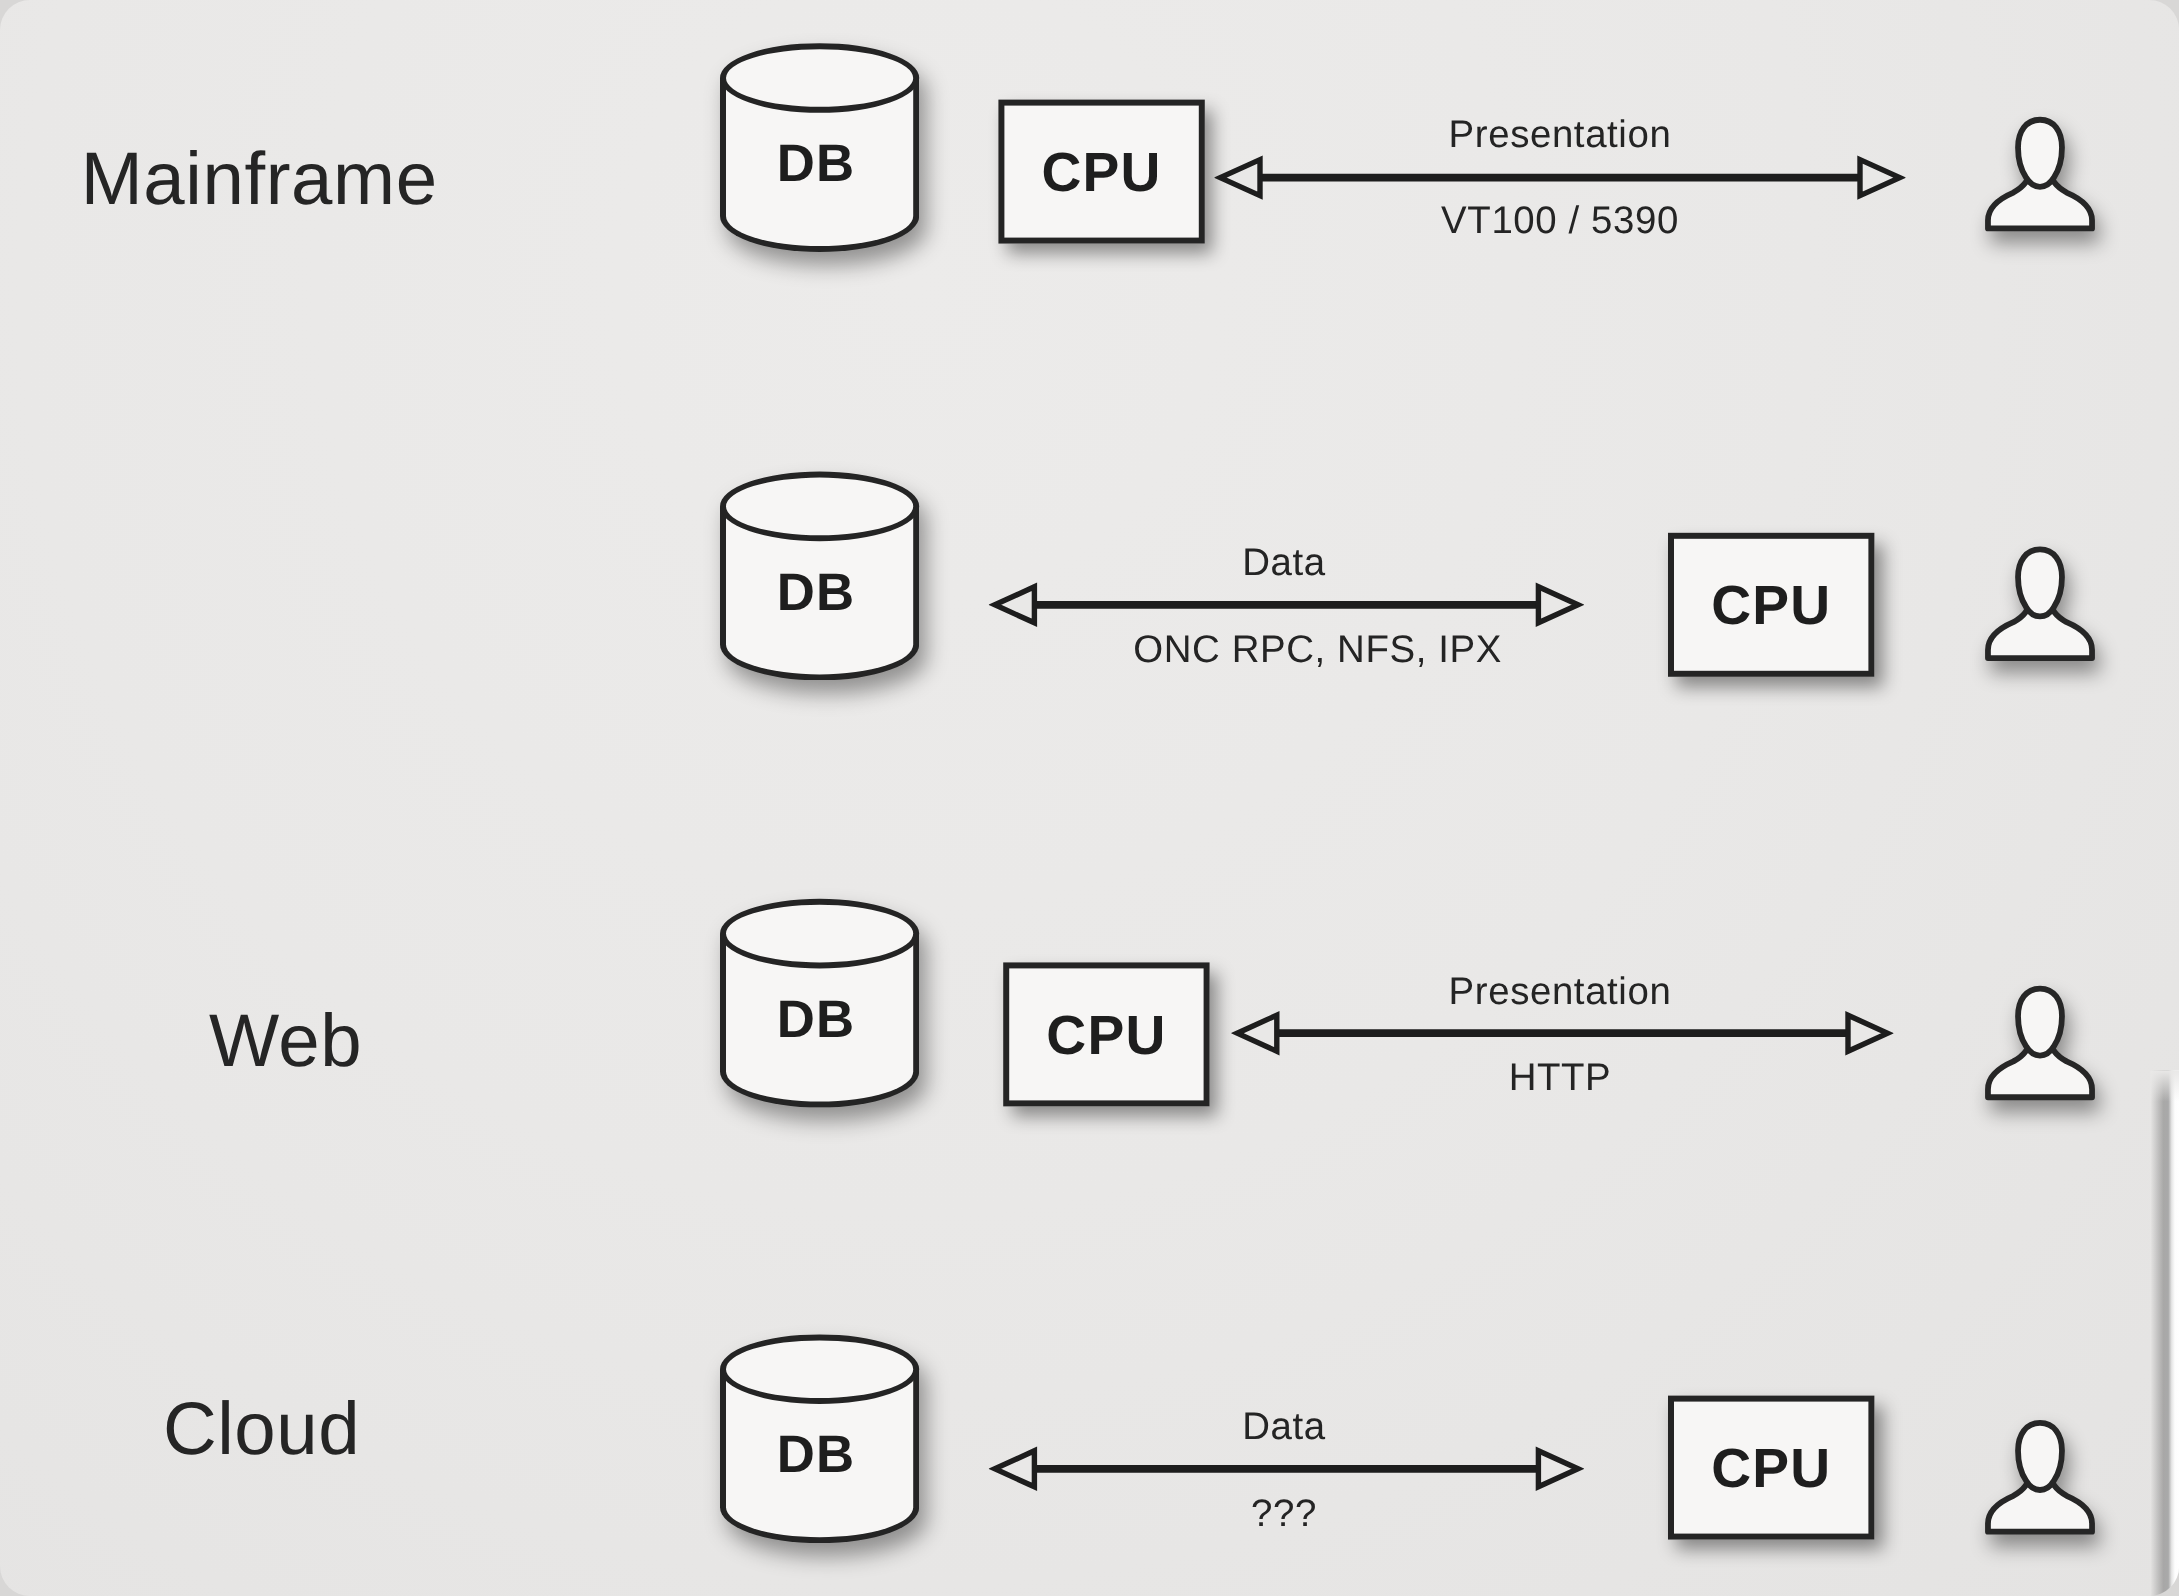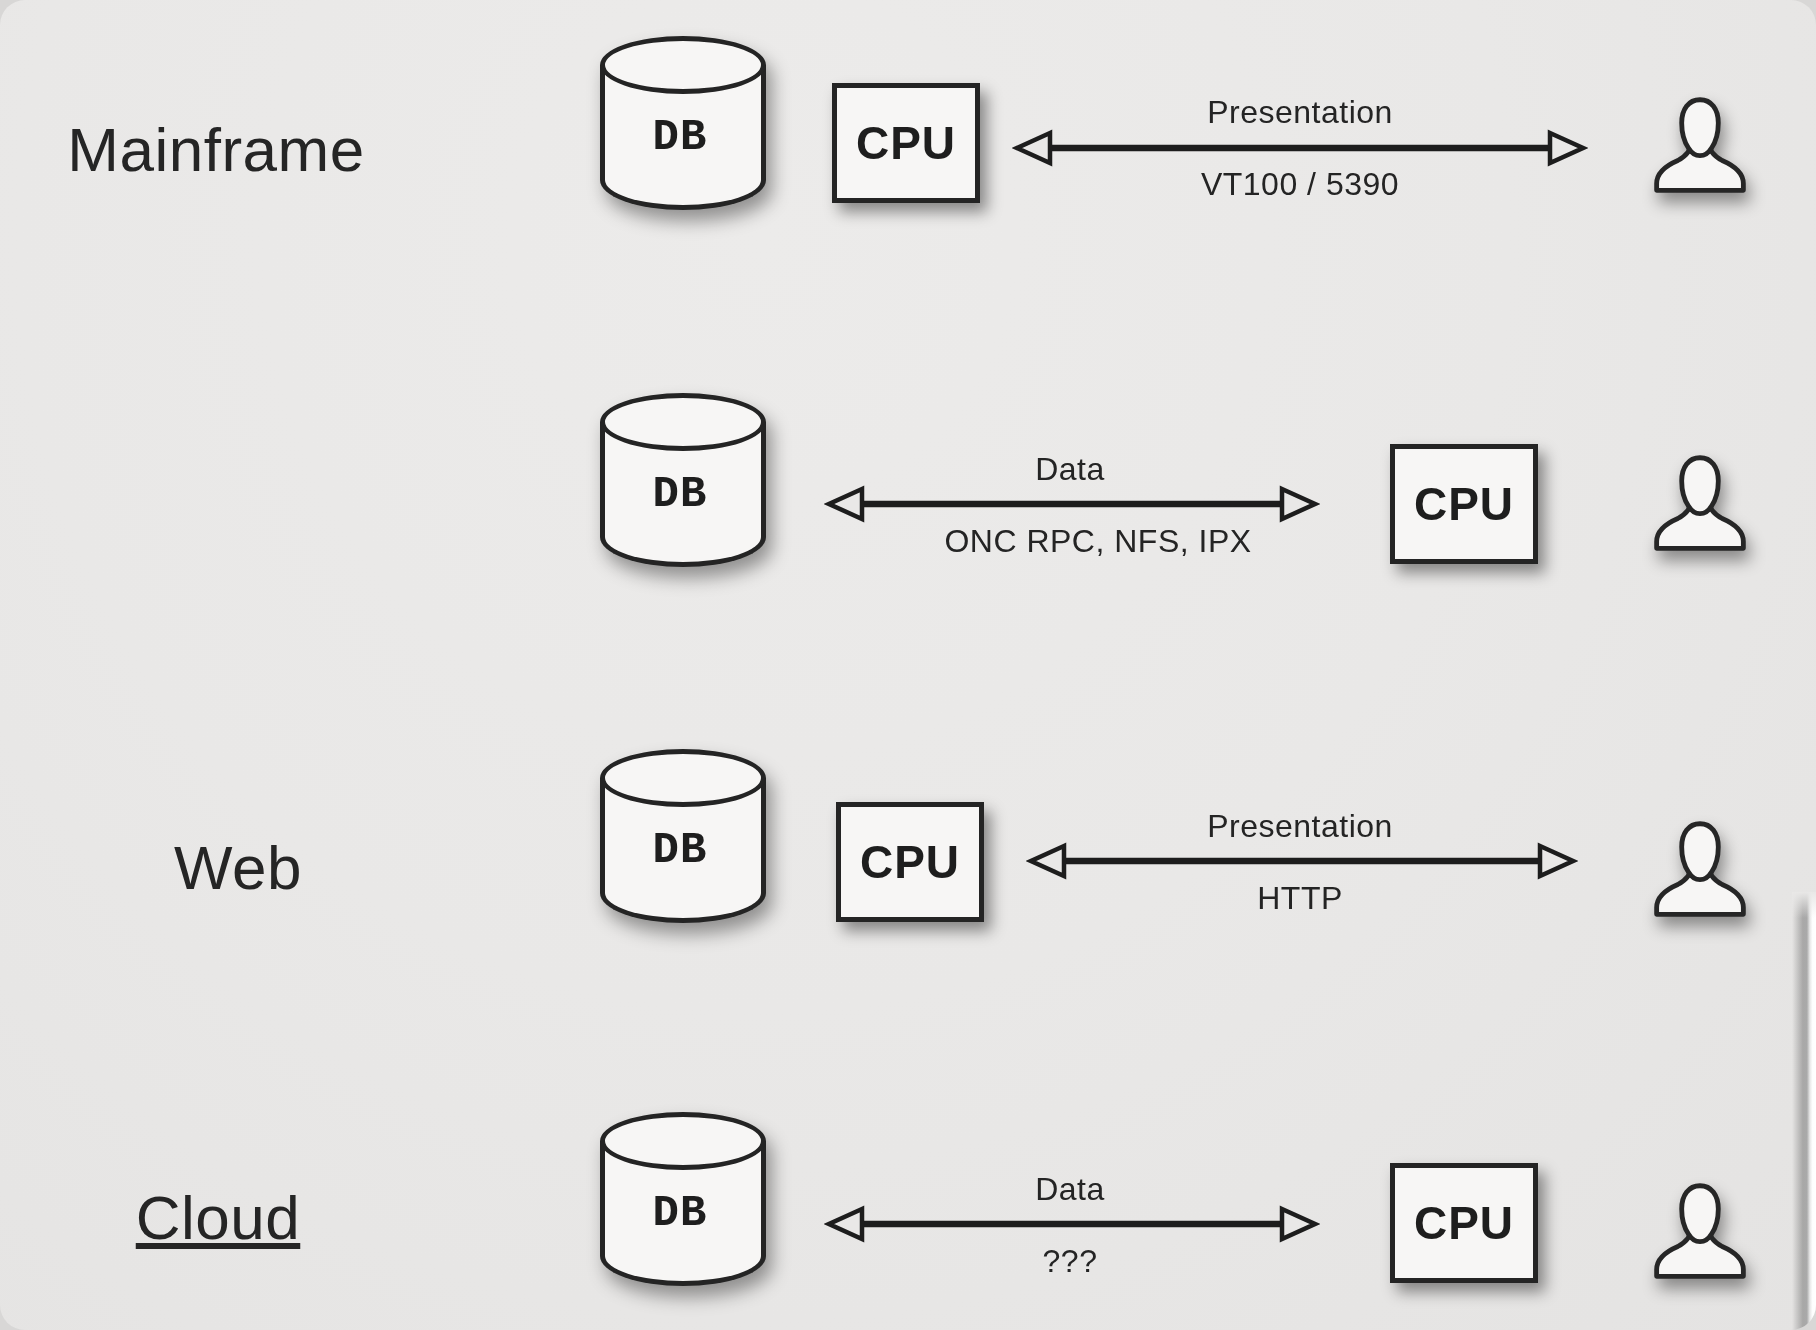--- a/index.html
+++ b/index.html
@@ -14,39 +14,39 @@
 
   
   .era-label {
     position:absolute; transform:translateX(-50%);
     font-size:62px; line-height:1; letter-spacing:0.5px;
     color:#252525; white-space:nowrap;
   }
 
   
   .db { position:absolute; width:160px; height:174px;
-        filter: drop-shadow(6px 11px 9px rgba(0,0,0,0.38)); font-family: Liberation Mono, monospace; }
+        filter: drop-shadow(6px 11px 9px rgba(0,0,0,0.38)); }
   .db-body {
     position:absolute; left:0; top:29px; width:166px; height:145px;
     background:#f7f6f5;
     border-left:5px solid #242424; border-right:5px solid #242424; border-bottom:5px solid #242424;
     border-radius:0 0 83px 83px / 0 0 30px 30px;
   }
   .db-top {
     position:absolute; left:0; top:0; width:166px; height:58px;
     background:#f7f6f5; border:5px solid #242424; border-radius:50%;
   }
   .db-label {
     position:absolute; left:0; top:76px; width:100%;
     text-align:center; font-size:44px; font-weight:bold; color:#1e1e1e; letter-spacing:1px;
   }
 
   
   .cpu {
-    position:absolute; width:148px; height:120px;
+    position:absolute; width:172px; height:120px;
     background:#f7f6f5; border:5px solid #242424;
     box-shadow:7px 9px 14px rgba(0,0,0,0.42);
     display:flex; align-items:center; justify-content:center;
     font-size:46px; font-weight:bold; color:#1e1e1e; letter-spacing:1px;text-align:center;
   }
 
   
   .person { position:absolute; width:100px; height:106px;
             filter: drop-shadow(4px 10px 8px rgba(0,0,0,0.40)); }
 
@@ -146,21 +146,21 @@
   </svg>
 
   <div class="link-label" style="left:1300px; top:826px;">Presentation</div>
   <div class="link-label" style="left:1300px; top:898px;">HTTP</div>
 
   <svg class="person" style="left:1650px; top:818px;" viewBox="0 0 100 110">
     <path d="M41,50 C41,58 36,64 27,69 C13,75 5,83 5,93 L5,100 L95,100 L95,93 C95,83 87,75 73,69 C64,64 59,58 59,50" fill="#f7f6f5" stroke="#262626" stroke-width="5" stroke-linejoin="round" stroke-linecap="round"></path>
     <path d="M50,6 C62,6 69,16 69,30 C69,42 66,50 62,56 C59,61 55,64 50,64 C45,64 41,61 38,56 C34,50 31,42 31,30 C31,16 38,6 50,6 Z" fill="#f7f6f5" stroke="#262626" stroke-width="5"></path>
   </svg>
 
-  <div class="era-label" style="left:218px; top:1187px;text-decoration:underline;">Cloud</div>
+  <div class="era-label" style="left:218px; top:1161px;">Cloud</div>
 
   <div class="db" style="left:600px; top:1112px;">
     <div class="db-body"></div>
     <div class="db-top"></div>
     <div class="db-label">DB</div>
   </div>
 
   <svg class="arrow" style="left:824px; top:1204px;" width="496" height="40" viewBox="0 0 496 40">
     <line x1="30" y1="20" x2="466" y2="20" stroke="#1d1d1d" stroke-width="6.5"></line>
     <path d="M38,5 L5,20 L38,35 Z" fill="#e9e8e7" stroke="#1d1d1d" stroke-width="4.5"></path>

